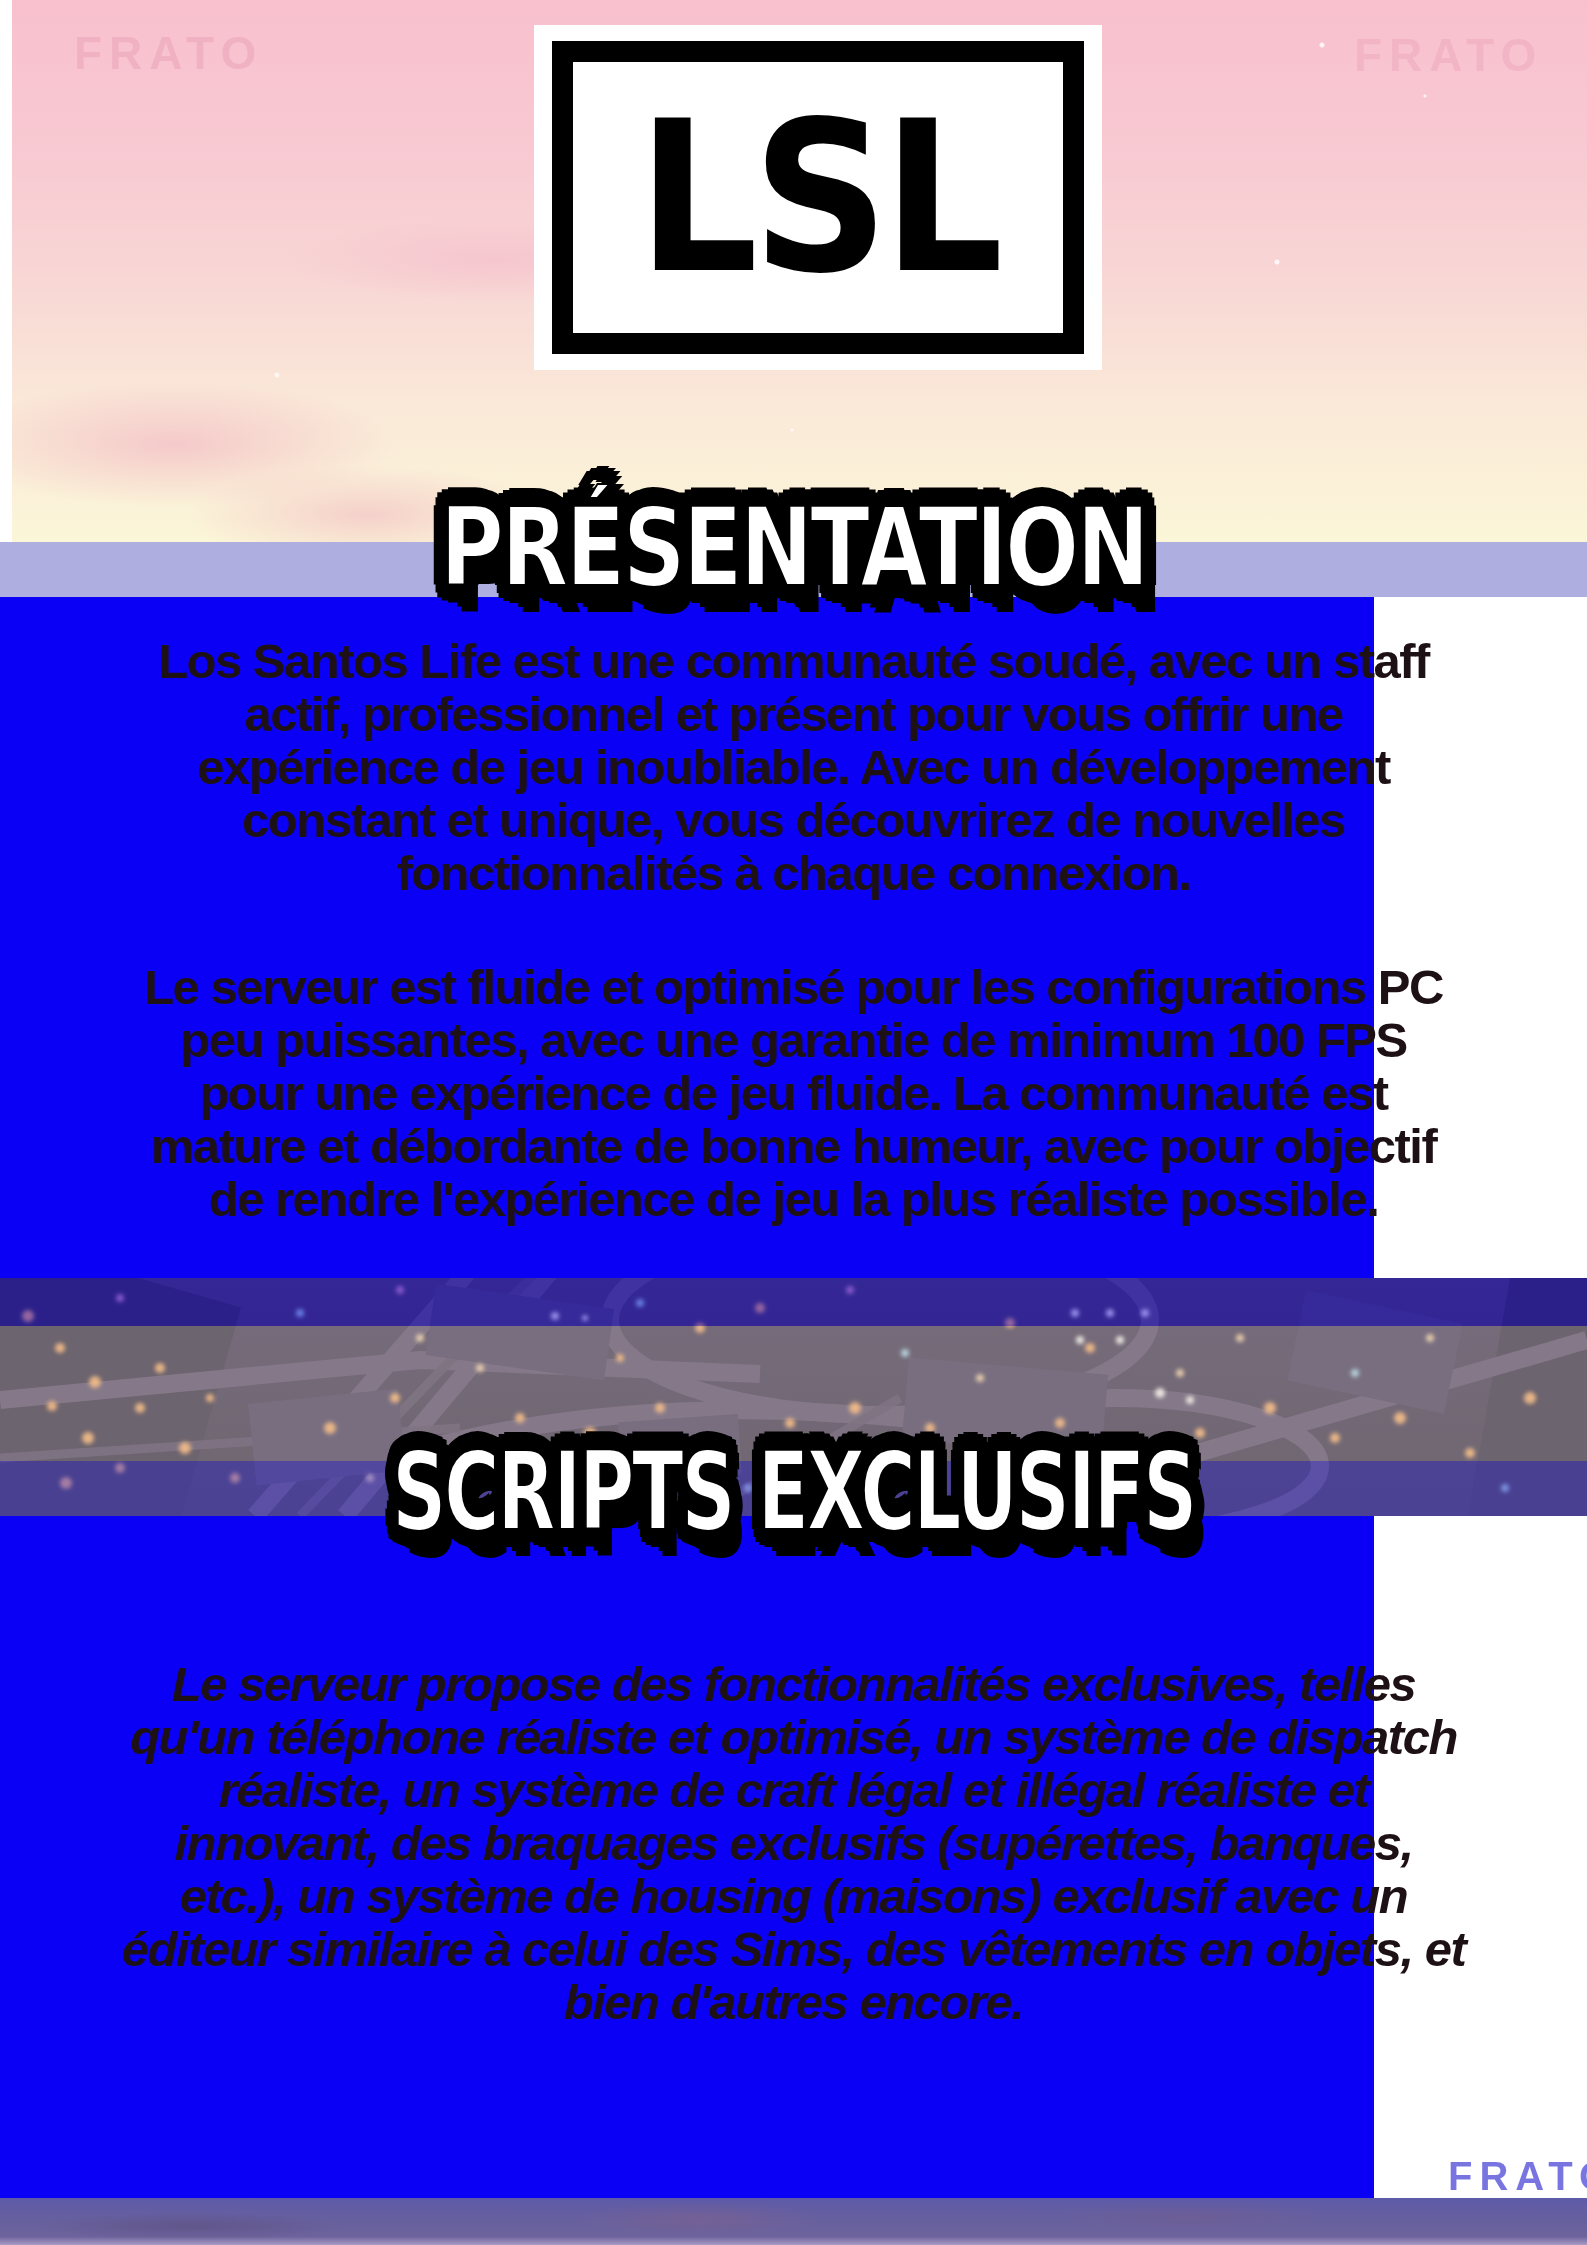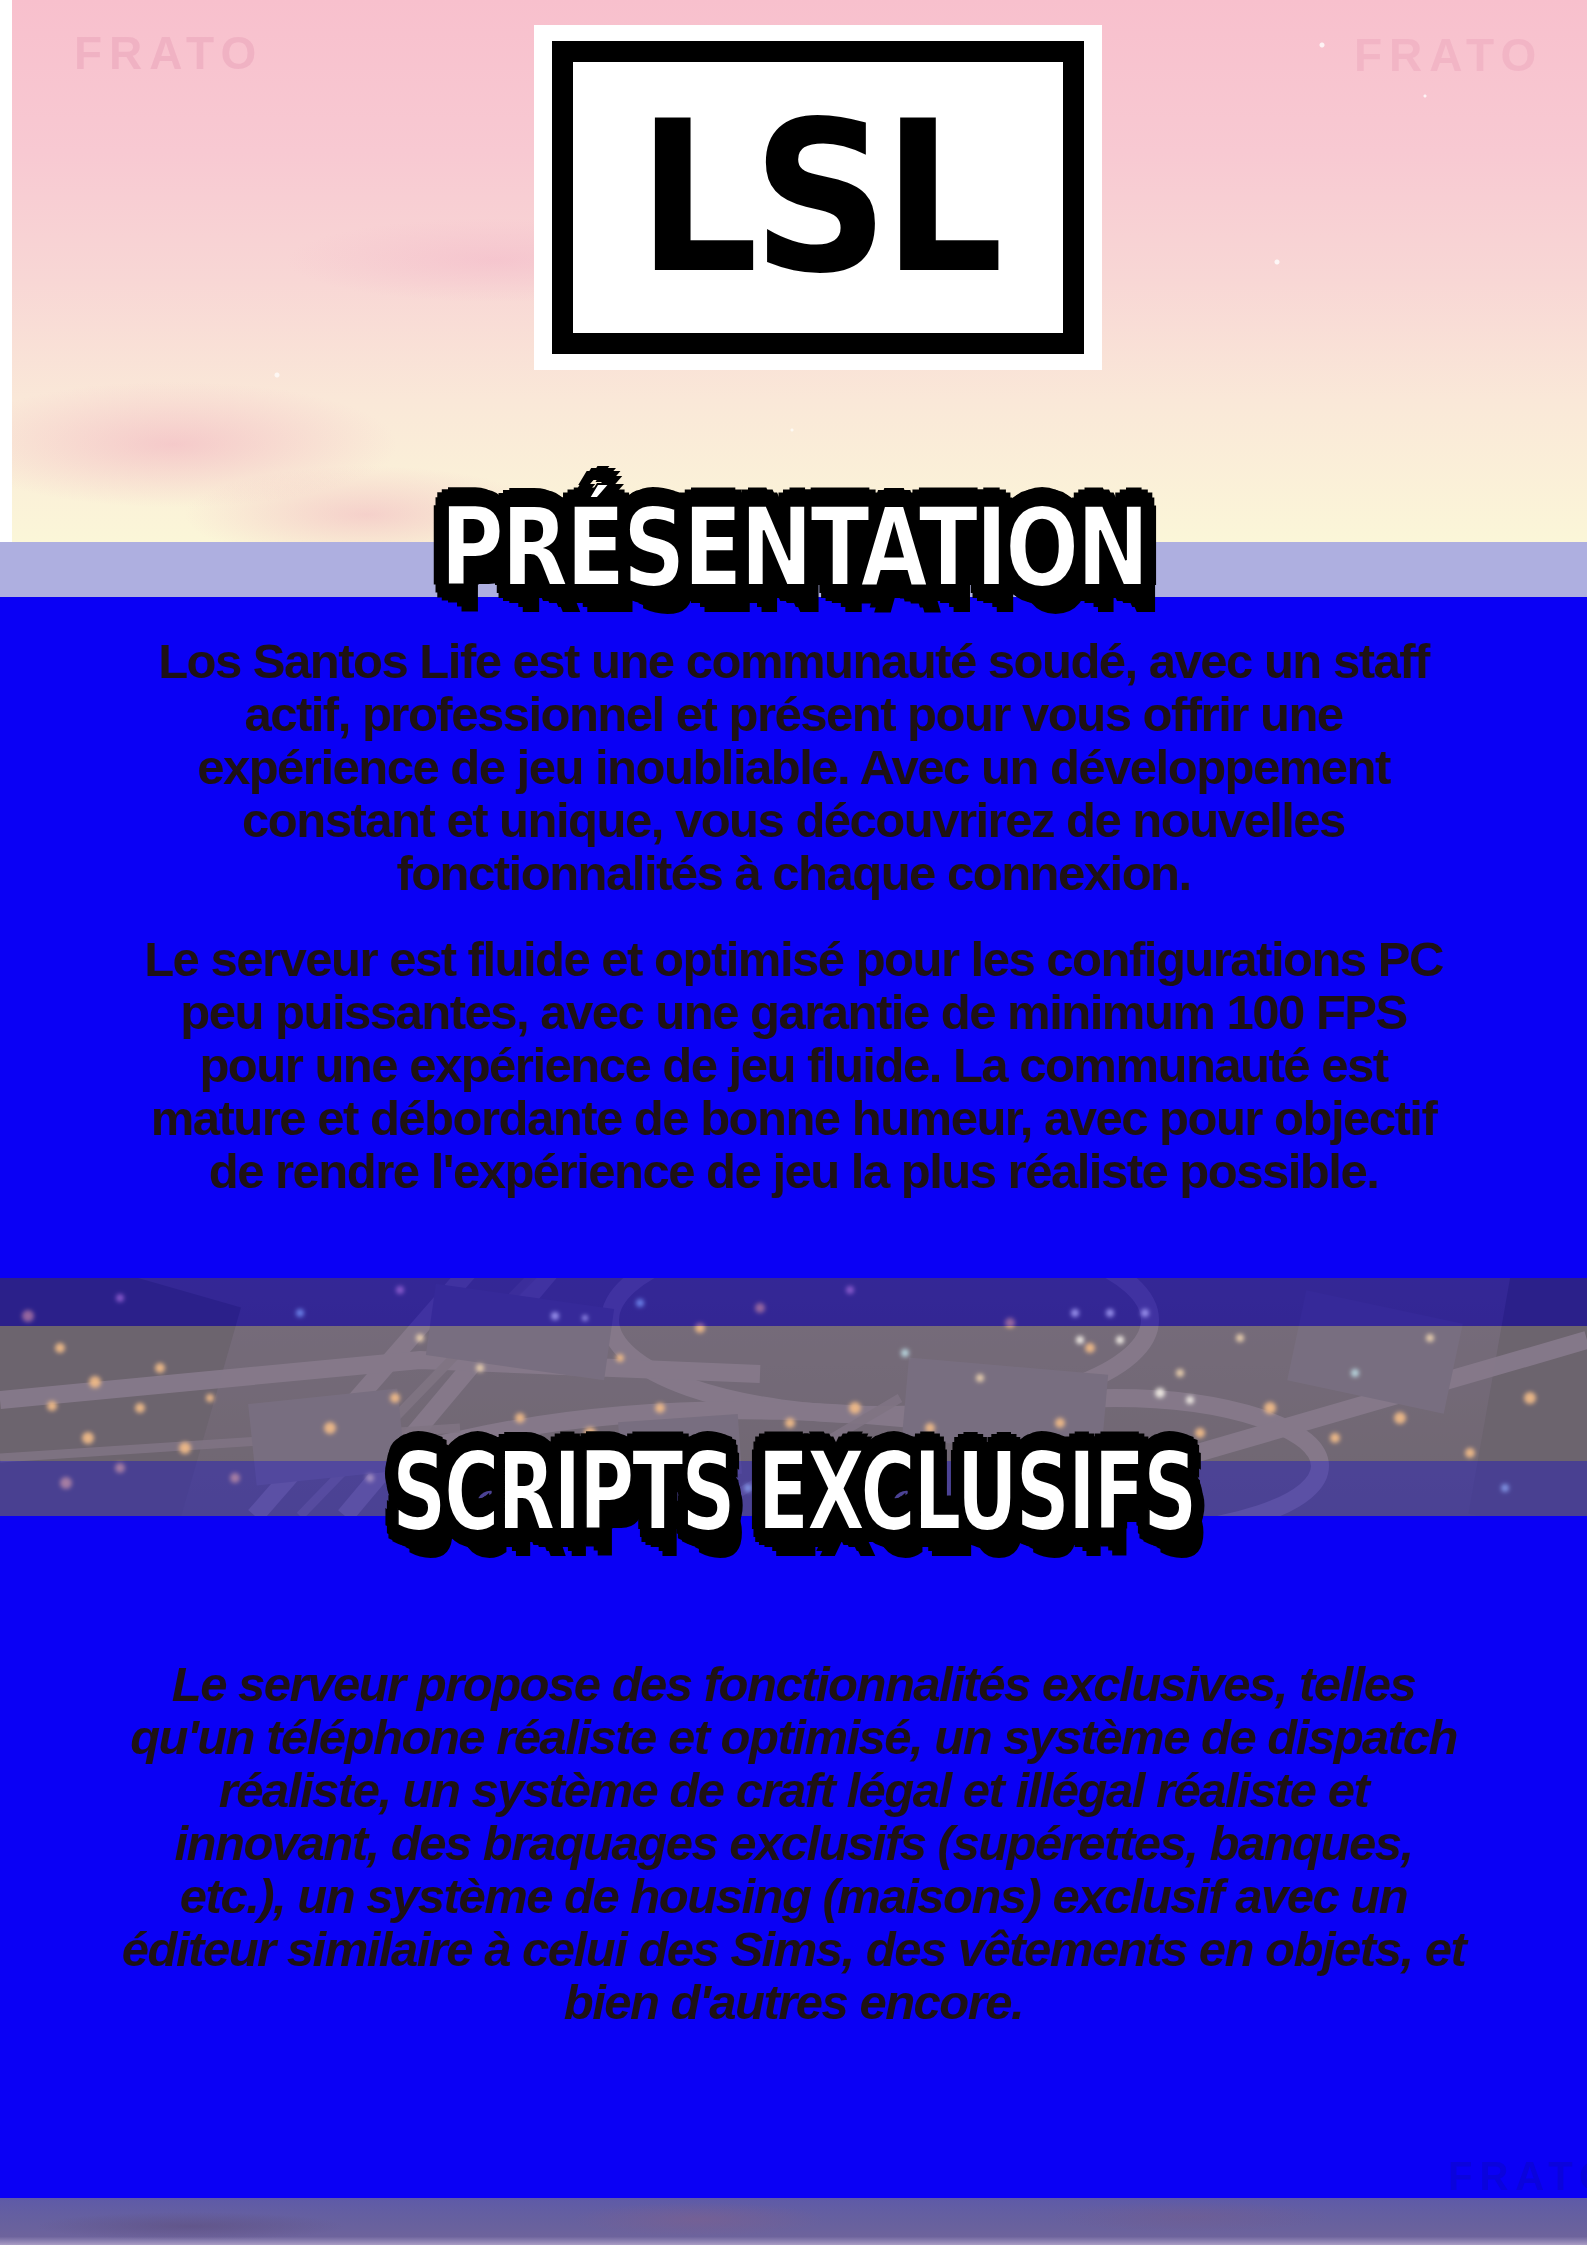--- a/index.html
+++ b/index.html
@@ -59,32 +59,32 @@
     z-index:30;
   }
   .title1{top:499px;transform:scale(.9,1.12);}
   .title2{top:1443px;transform:scale(.78,1.12);}
   
   .band-lavender{
     position:absolute;left:0;top:542px;width:1587px;height:55px;
     background:#aeafe0;
   }
   
-  .blue{position:absolute;left:0;width:1587px;background:#0a00f5;}
+  .blue{position:absolute;left:0;width:1374px;background:#0a00f5;}
   .blue1{top:597px;height:681px;}
   .blue2{top:1516px;height:682px;}
   .para{
     position:absolute;left:40px;width:1507px;margin:0;
     text-align:center;color:#1e1115;
     font-family:"Liberation Sans", sans-serif;font-weight:bold;
     font-size:49px;line-height:53px;letter-spacing:-1.5px;
     white-space:pre-line;
   }
   .p1{top:38px;}
-  .p2{top:336px;}
+  .p2{top:364px;}
   .p3{top:142px;font-style:italic;}
   
   .city{position:absolute;left:0;top:1278px;width:1587px;height:238px;}
   .city svg{position:absolute;left:0;top:0;width:100%;height:100%;display:block;}
   .ov{position:absolute;left:0;width:1587px;}
   .ov1{top:0;height:48px;background:rgba(62,46,220,.52);}
   .ov2{top:48px;height:135px;background:rgba(216,204,188,.44);}
   .ov3{top:183px;height:55px;background:rgba(108,98,216,.58);}
   
   .bottom-band{

